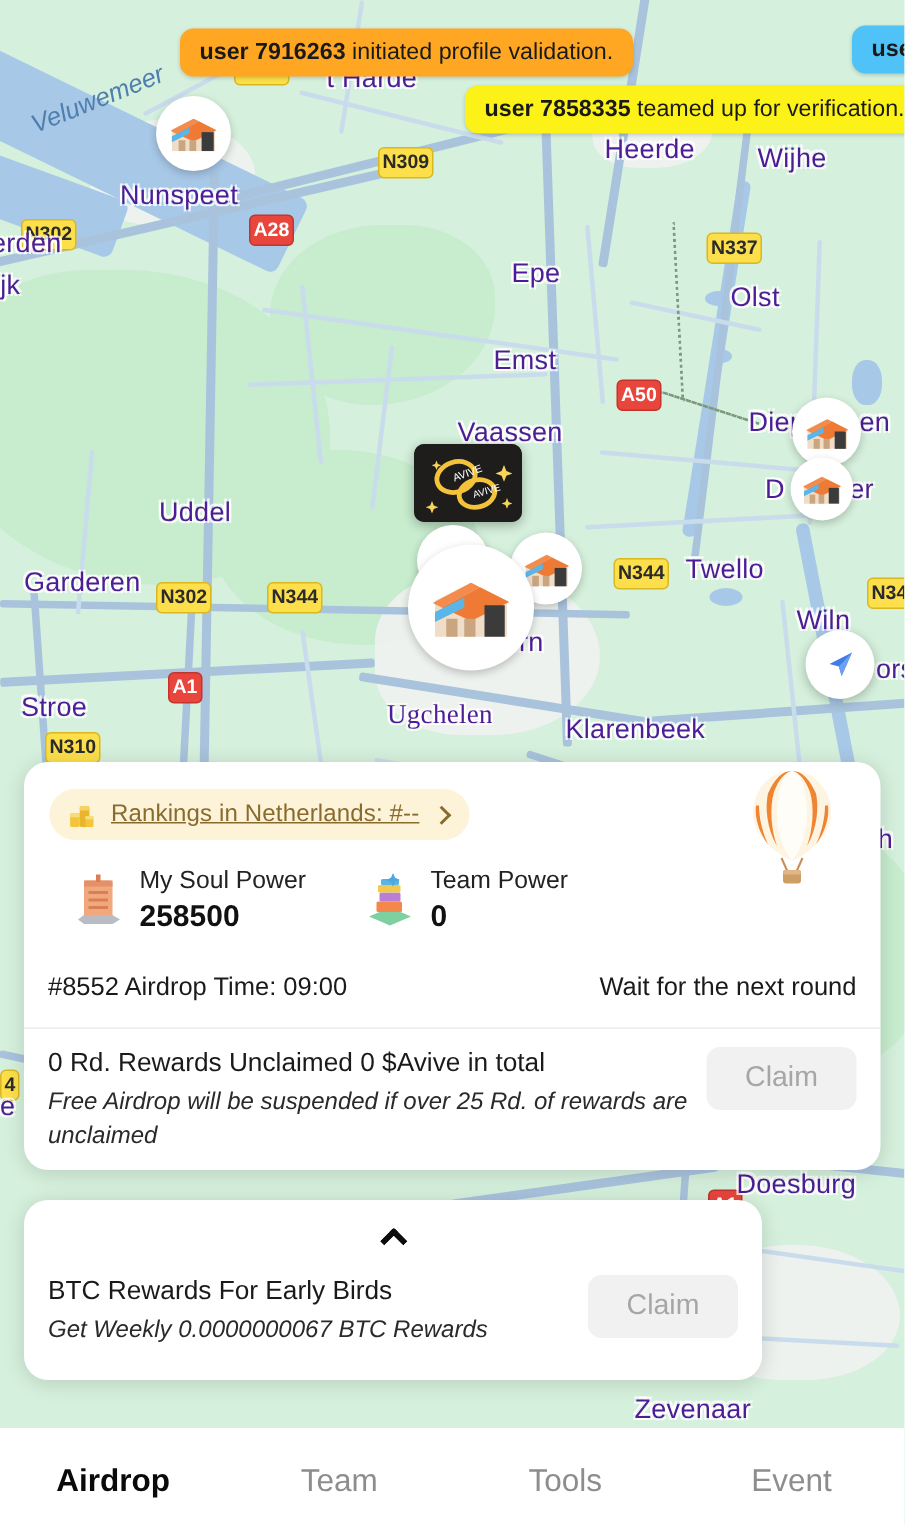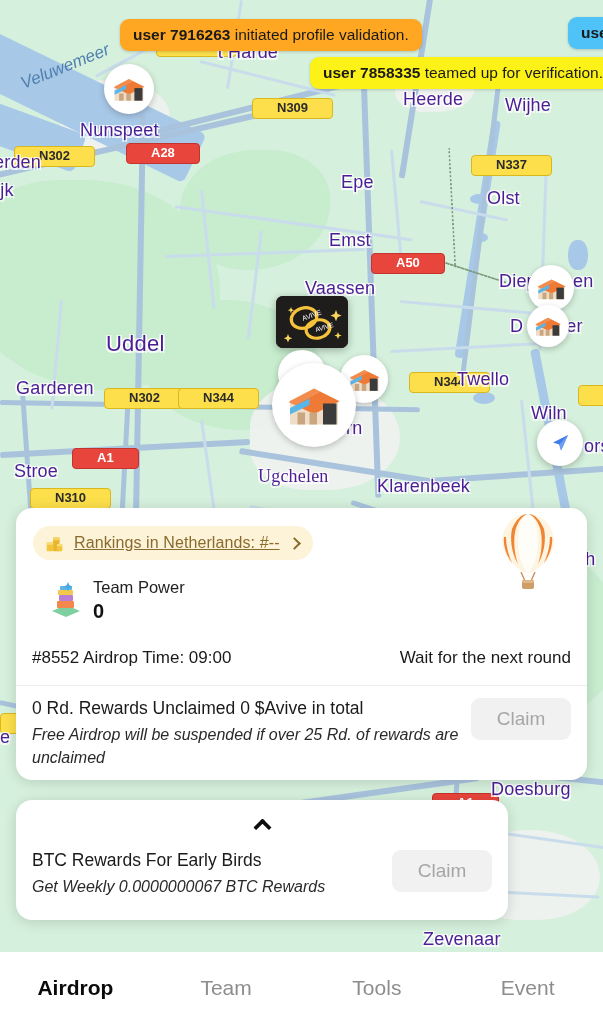--- a/index.html
+++ b/index.html
@@ -61,28 +61,29 @@
       -1.5px  1.5px 0 #ffffffcc, 1.5px  1.5px 0 #ffffffcc;
   }
   .shield {
     position: absolute;
     font-size: 13px;
     font-weight: 700;
     color: #2b2b2b;
     background: #fcdf4a;
     border: 1px solid #d9b81f;
     border-radius: 4px;
-    padding: 1px 24px 2px;
+    padding: 1px 2px 2px;
     white-space: nowrap;
     line-height: 1.2;
   }
   .shield.motorway {
     background: #e8453c;
     border-color: #c2342c;
     color: #fff;
+    margin-left: 40px;
   }
   .water-label {
     position: absolute;
     color: #4f7fae;
     font-size: 17px;
     font-style: italic;
     white-space: nowrap;
     transform-origin: 0 0;
   }
 
@@ -353,21 +354,21 @@
         <div class="city-label" style="left: -6px; top: 152px; font-size: 18px;">erden</div>
         <div class="city-label" style="left: -4px; top: 180px; font-size: 18px;">ijk</div>
         <div class="city-label" style="left: 341px; top: 172px; font-size: 18px;">Epe</div>
         <div class="city-label" style="left: 487px; top: 188px; font-size: 18px;">Olst</div>
         <div class="city-label" style="left: 329px; top: 230px; font-size: 18px;">Emst</div>
         <div class="city-label" style="left: 305px; top: 278px; font-size: 18px;">Vaassen</div>
         <div class="city-label" style="left: 499px; top: 271px; font-size: 18px;">Diep</div>
         <div class="city-label" style="left: 573px; top: 271px; font-size: 18px;">en</div>
         <div class="city-label" style="left: 510px; top: 316px; font-size: 18px;">D</div>
         <div class="city-label" style="left: 561px; top: 316px; font-size: 18px;">ter</div>
-        <div class="city-label" style="left: 106px; top: 331px; font-size: 22px;">Uddel</div>
+        <div class="city-label" style="left: 106px; top: 331px; font-size: 18px;">Uddel</div>
         <div class="city-label" style="left: 16px; top: 378px; font-size: 18px;">Garderen</div>
         <div class="city-label" style="left: 457px; top: 369px; font-size: 18px;">Twello</div>
         <div class="city-label" style="left: 531px; top: 403px; font-size: 18px;">Wiln</div>
         <div class="city-label" style="left: 584px; top: 436px; font-size: 18px;">ors</div>
         <div class="city-label" style="left: 299px; top: 418px; font-size: 18px;">erdoorn</div>
         <div class="city-label" style="left: 14px; top: 461px; font-size: 18px;">Stroe</div>
         <div class="city-label" style="left: 258px; top: 466px; font-size: 18px; font-family: Liberation Serif, serif;">Ugchelen</div>
         <div class="city-label" style="left: 377px; top: 476px; font-size: 18px;">Klarenbeek</div>
         <div class="city-label" style="left: 491px; top: 779px; font-size: 18px;">Doesburg</div>
         <div class="city-label" style="left: 423px; top: 929px; font-size: 18px;">Zevenaar</div>
@@ -499,20 +500,37 @@
         <path d="M31 4 C38 4 43 10 47 19 C49 28 48 42 41 54 C45 43 46 28 43 18 C40 10 36 5 31 4 Z" fill="#ef8433"></path>
         <path d="M7 27 C6 35 9 45 15 53 C11 44 9 35 9 27 Z" fill="#ef8433"></path>
         <path d="M55 27 C56 35 53 45 47 53 C51 44 53 35 53 27 Z" fill="#ef8433"></path>
         <path d="M24 62 l4 9 M38 62 l-4 9" stroke="#c98f5a" stroke-width="1.4" fill="none"></path>
         <rect x="25" y="70" width="12" height="9" rx="2" fill="#cf9e66"></rect>
         <rect x="25" y="70" width="12" height="3" rx="1.4" fill="#e0b587"></rect>
       </svg>
     </div>
 
     <div class="power-row">
+      <div class="power-item">
+        <svg width="36" height="38" viewBox="0 0 36 38">
+          <rect x="8" y="6" width="19" height="26" rx="1.5" fill="#f0a87c"></rect>
+          <rect x="8" y="6" width="19" height="4" fill="#e6906a"></rect>
+          <g fill="#d97f55">
+            <rect x="11" y="13" width="13" height="2"></rect>
+            <rect x="11" y="18" width="13" height="2"></rect>
+            <rect x="11" y="23" width="13" height="2"></rect>
+          </g>
+          <rect x="16" y="2" width="3" height="5" fill="#d97f55"></rect>
+          <path d="M4 32 l4 -3 h19 l5 3 -5 3 H8 Z" fill="#b9bcc2"></path>
+        </svg>
+        <div class="power-text">
+          <div class="cap">My Soul Power</div>
+          <div class="val">258500</div>
+        </div>
+      </div>
 
       <div class="power-item">
         <svg width="36" height="38" viewBox="0 0 36 38">
           <path d="M4 30 l14 -6 14 6 -14 6 Z" fill="#7ed0a0"></path>
           <rect x="9" y="20" width="17" height="7" rx="1" fill="#f4874b"></rect>
           <rect x="11" y="14" width="14" height="6" rx="1" fill="#b97fd4"></rect>
           <rect x="10" y="9" width="15" height="5" rx="1" fill="#f2c94c"></rect>
           <rect x="12" y="5" width="12" height="4" rx="1" fill="#5bb4e8"></rect>
           <path d="M20 1 l1.4 3.2 3.2 1.4 -3.2 1.4 -1.4 3.2 -1.4 -3.2 -3.2 -1.4 3.2 -1.4z" fill="#4ea8e0"></path>
         </svg>

